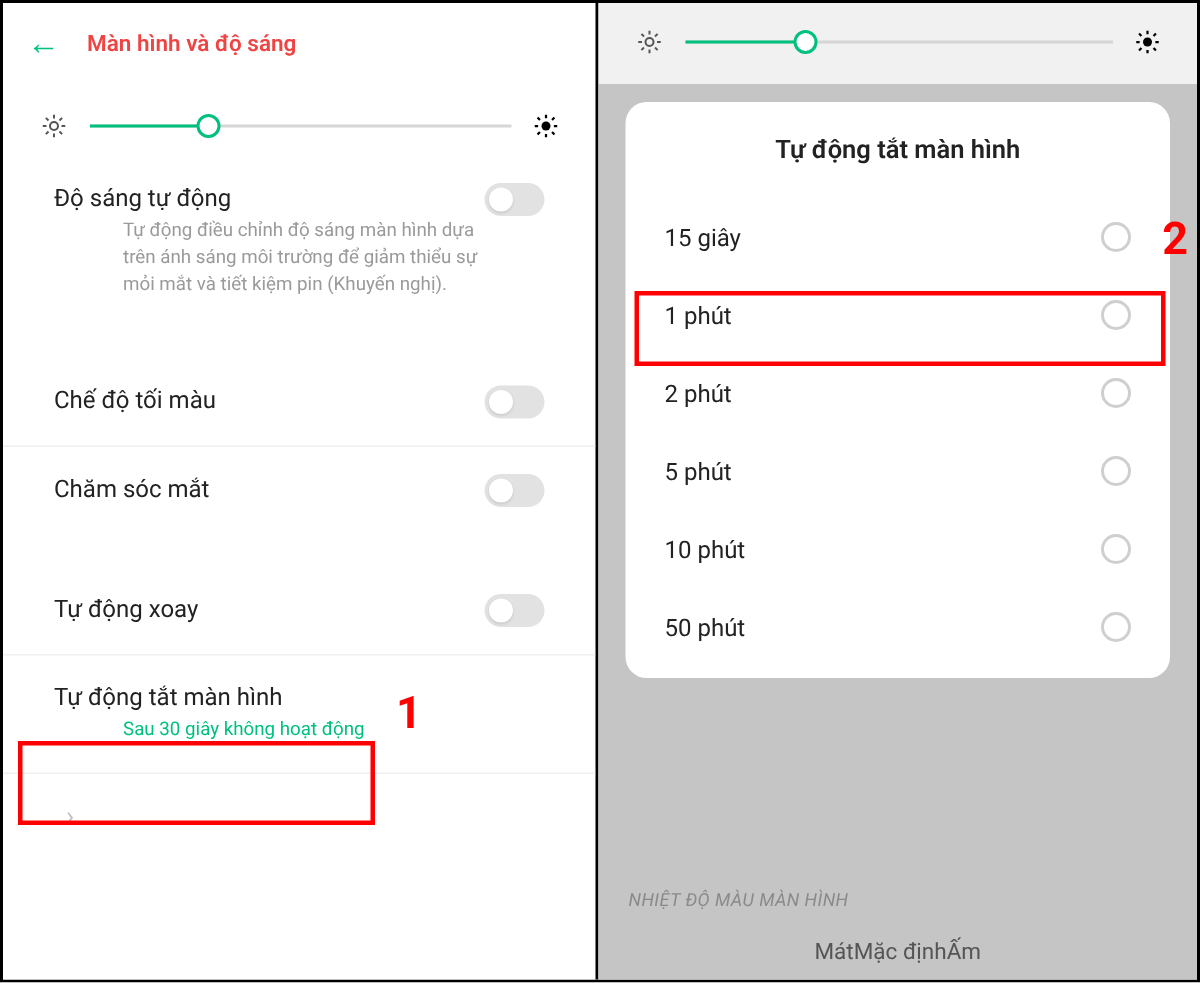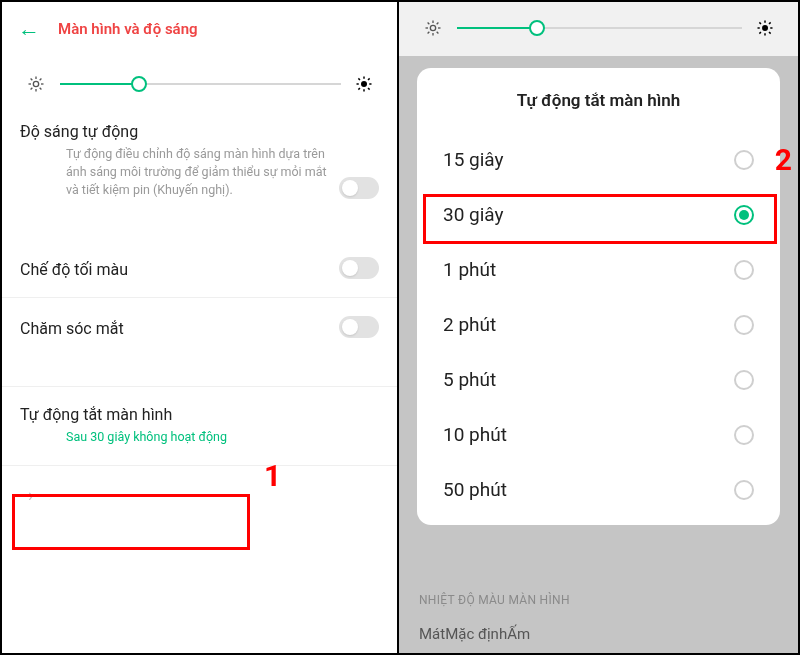--- a/index.html
+++ b/index.html
@@ -16,21 +16,21 @@
 
   
   .slider-row { display: flex; align-items: center; padding: 22px 24px 14px; }
   .sun-small svg, .sun-large svg { display: block; }
   .slider { flex: 1; height: 20px; margin: 0 14px; position: relative; }
   .slider-track { position: absolute; top: 9px; left: 0; right: 0; height: 2px; background: #d6d6d6; }
   .slider-fill { position: absolute; top: 9px; left: 0; height: 2px; background: #00c07d; }
   .slider-thumb { position: absolute; top: 2px; width: 16px; height: 16px; border-radius: 50%; background: #fff; border: 2px solid #00c07d; transform: translateX(-50%); }
 
   
-  .row { padding: 14px 18px; display: flex; align-items: flex-end; justify-content: space-between; }
+  .row { padding: 14px 34px; display: flex; align-items: flex-start; justify-content: space-between; }
   .row .text { flex: 1; }
   .row .title { font-size: 16px; color: #222; }
   .row .desc { font-size: 12.5px; color: #9a9a9a; margin-top: 4px; line-height: 1.45; margin-left: 46px; }
   .row .desc.green { color: #00c07d; }
   .divider { height: 1px; background: #efefef; margin: 4px 0; }
   .spacer { height: 30px; }
 
   
   .toggle { width: 40px; height: 22px; border-radius: 11px; background: #e2e2e2; position: relative; flex-shrink: 0; }
   .toggle .knob { width: 16px; height: 16px; border-radius: 50%; background: #fff; position: absolute; top: 3px; left: 3px; box-shadow: 0 1px 2px rgba(0,0,0,0.12); }
@@ -40,29 +40,29 @@
 
   
   .redbox { position: absolute; border: 3px solid #ff0000; pointer-events: none; }
   .callout { position: absolute; color: #ff0000; font-size: 30px; font-weight: 700; }
 
   
   .right .slider-row { padding: 16px 24px 12px; }
   .dialog-overlay { position: absolute; left: 0; right: 0; bottom: 0; top: 54px; background: rgba(0,0,0,0.18); }
   .dialog { position: absolute; left: 18px; right: 18px; top: 66px; background: #fff; border-radius: 14px; padding: 22px 24px 8px; }
   .dialog-title { text-align: center; font-size: 17px; font-weight: 600; color: #222; margin-bottom: 22px; }
-  .opt { display: flex; align-items: center; justify-content: space-between; padding: 16px 2px; font-size: 19px; color: #222; gap: 24px; }
+  .opt { display: flex; align-items: center; justify-content: space-between; padding: 16px 2px; font-size: 16px; color: #222; gap: 24px; }
   .radio { width: 20px; height: 20px; border: 2px solid #cfcfcf; border-radius: 50%; position: relative; flex-shrink: 0; }
   .radio.selected { border-color: #00c07d; }
   .radio.selected::after { content: ""; position: absolute; top: 3px; left: 3px; width: 10px; height: 10px; border-radius: 50%; background: #00c07d; }
 
   
   .temp-section { position: absolute; left: 0; right: 0; bottom: 0; padding: 0 20px 10px; }
-  .temp-label { font-size: 12px; color: #8a8a8a; letter-spacing: 0.3px; margin-bottom: 18px; }
-  .temp-opts { display: flex; justify-content: flex-start; font-size: 15px; color: #555; }
+  .temp-label { font-size: 12px; color: #8a8a8a; letter-spacing: 0.3px; margin-bottom: 18px; font-style: italic; }
+  .temp-opts { display: flex; justify-content: center; font-size: 15px; color: #555; }
 </style>
 </head>
 <body>
 
 <div class="container">
 
   <div class="pane left">
     <div class="header">
       <span class="back-arrow">←</span>
       <span class="header-title">Màn hình và độ sáng</span>
@@ -129,20 +129,28 @@
       <div class="text">
           <div class="title">Chăm sóc mắt</div>
         </div>
       <div class="toggle">
           <div class="knob"></div>
         </div>
     </div>
 
     <div class="spacer"></div>
 
+    <div class="row">
+      <div class="text">
+          <div class="title">Tự động xoay</div>
+        </div>
+      <div class="toggle">
+          <div class="knob"></div>
+        </div>
+    </div>
     <div class="divider"></div>
     <div class="row" style="padding-top:14px;padding-bottom:14px;">
       <div class="text">
         <div class="title">Tự động tắt màn hình</div>
         <div class="desc green">Sau 30 giây không hoạt động</div>
       </div>
     </div>
     <div class="divider"></div>
     <div class="row">
       <span class="chevron">›</span>
@@ -200,24 +208,20 @@
       </div>
     </div>
 
     <div class="dialog">
       <div class="dialog-title">Tự động tắt màn hình</div>
       <div class="opt">
         <span>15 giây</span>
         <span class="radio"></span>
       </div>
       <div class="opt">
-        <span>30 giây</span>
-        <span class="radio selected"></span>
-      </div>
-      <div class="opt">
         <span>1 phút</span>
         <span class="radio"></span>
       </div>
       <div class="opt">
         <span>2 phút</span>
         <span class="radio"></span>
       </div>
       <div class="opt">
         <span>5 phút</span>
         <span class="radio"></span>

